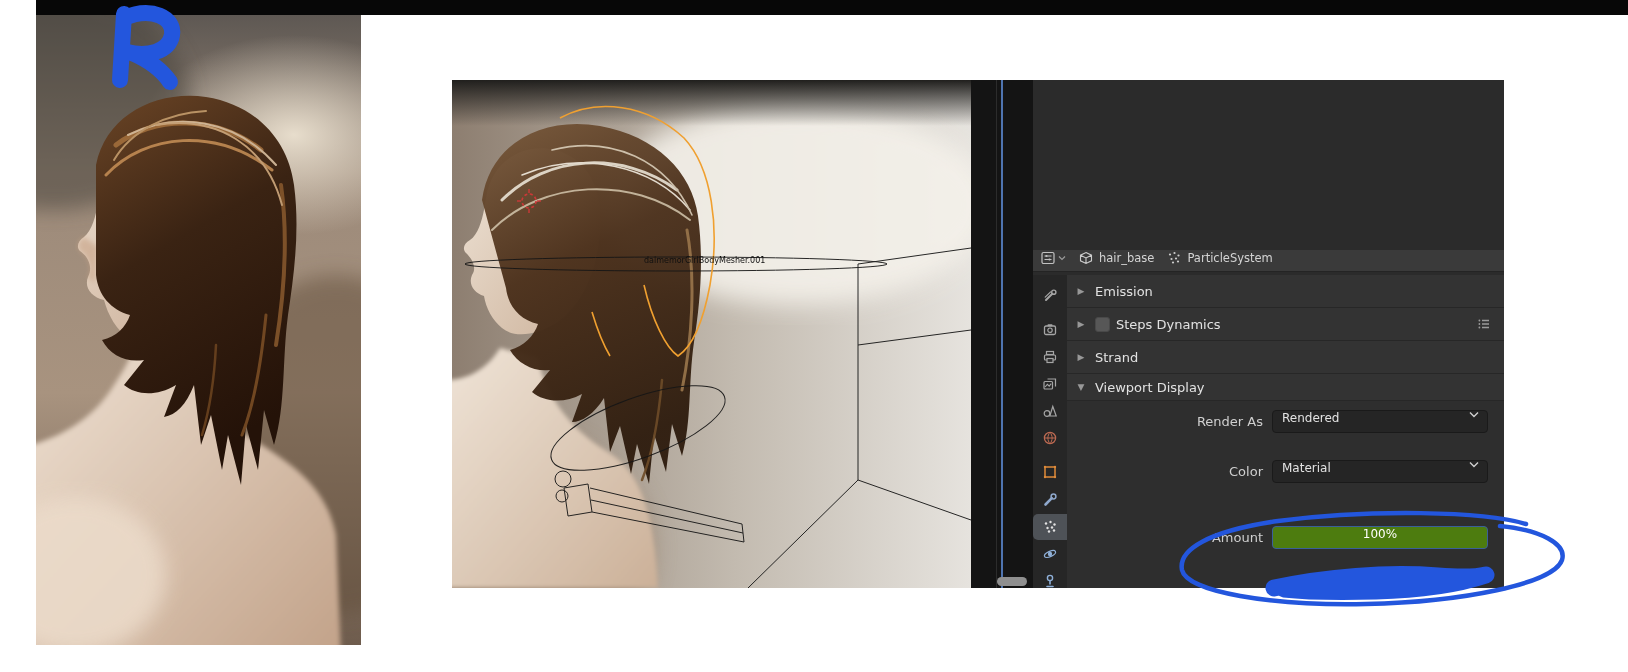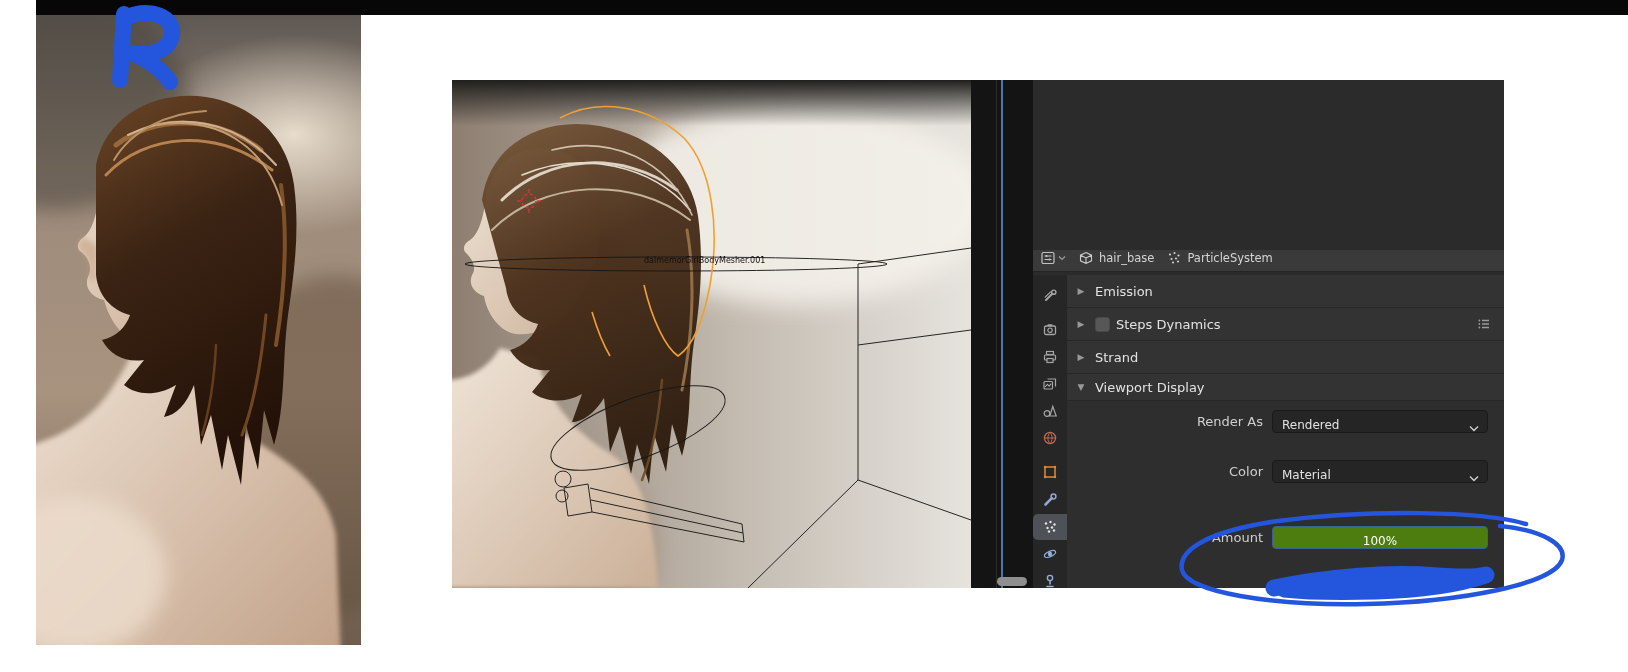--- a/index.html
+++ b/index.html
@@ -41,21 +41,21 @@
   .panel-h{position:absolute;left:0;width:437px;background:#333333;border-bottom:1px solid #272727;
     display:flex;align-items:center;color:#e2e2e2;font-size:13px;}
   .caret{width:16px;text-align:center;font-size:9px;color:#989898;margin-left:6px;}
   .panel-label{margin-left:6px;text-align:right;}
   .checkbox{width:15px;height:15px;border-radius:3px;background:#575757;border:1px solid #494949;margin-left:6px;box-sizing:border-box;}
   .panel-menu{position:absolute;right:12px;width:16px;height:16px;}
 
   .row{position:absolute;left:0;width:437px;height:24px;display:flex;align-items:center;}
   .row .lbl{width:205px;text-align:right;color:#cfcfcf;font-size:13px;padding-right:9px;box-sizing:border-box;}
   .field{position:relative;width:216px;height:23px;border-radius:4px;box-sizing:border-box;
-    display:flex;align-items:flex-end;font-size:12px;color:#e2e2e2;}
+    display:flex;align-items:flex-start;font-size:12px;color:#e2e2e2;}
   .dd{background:#252525;border:1px solid #1a1a1a;padding-left:9px;justify-content:flex-start;}
   .dd .chev{position:absolute;right:8px;width:10px;height:7px;}
   .numfield{background:#404040;border:1px solid #333333;justify-content:center;}
   .slider{border:1px solid #3a5f99;justify-content:center;color:#ffffff;}
 
   
   .annotations{position:absolute;left:0;top:0;width:1628px;height:672px;pointer-events:none;z-index:60;}
 </style>
 </head>
 <body>

